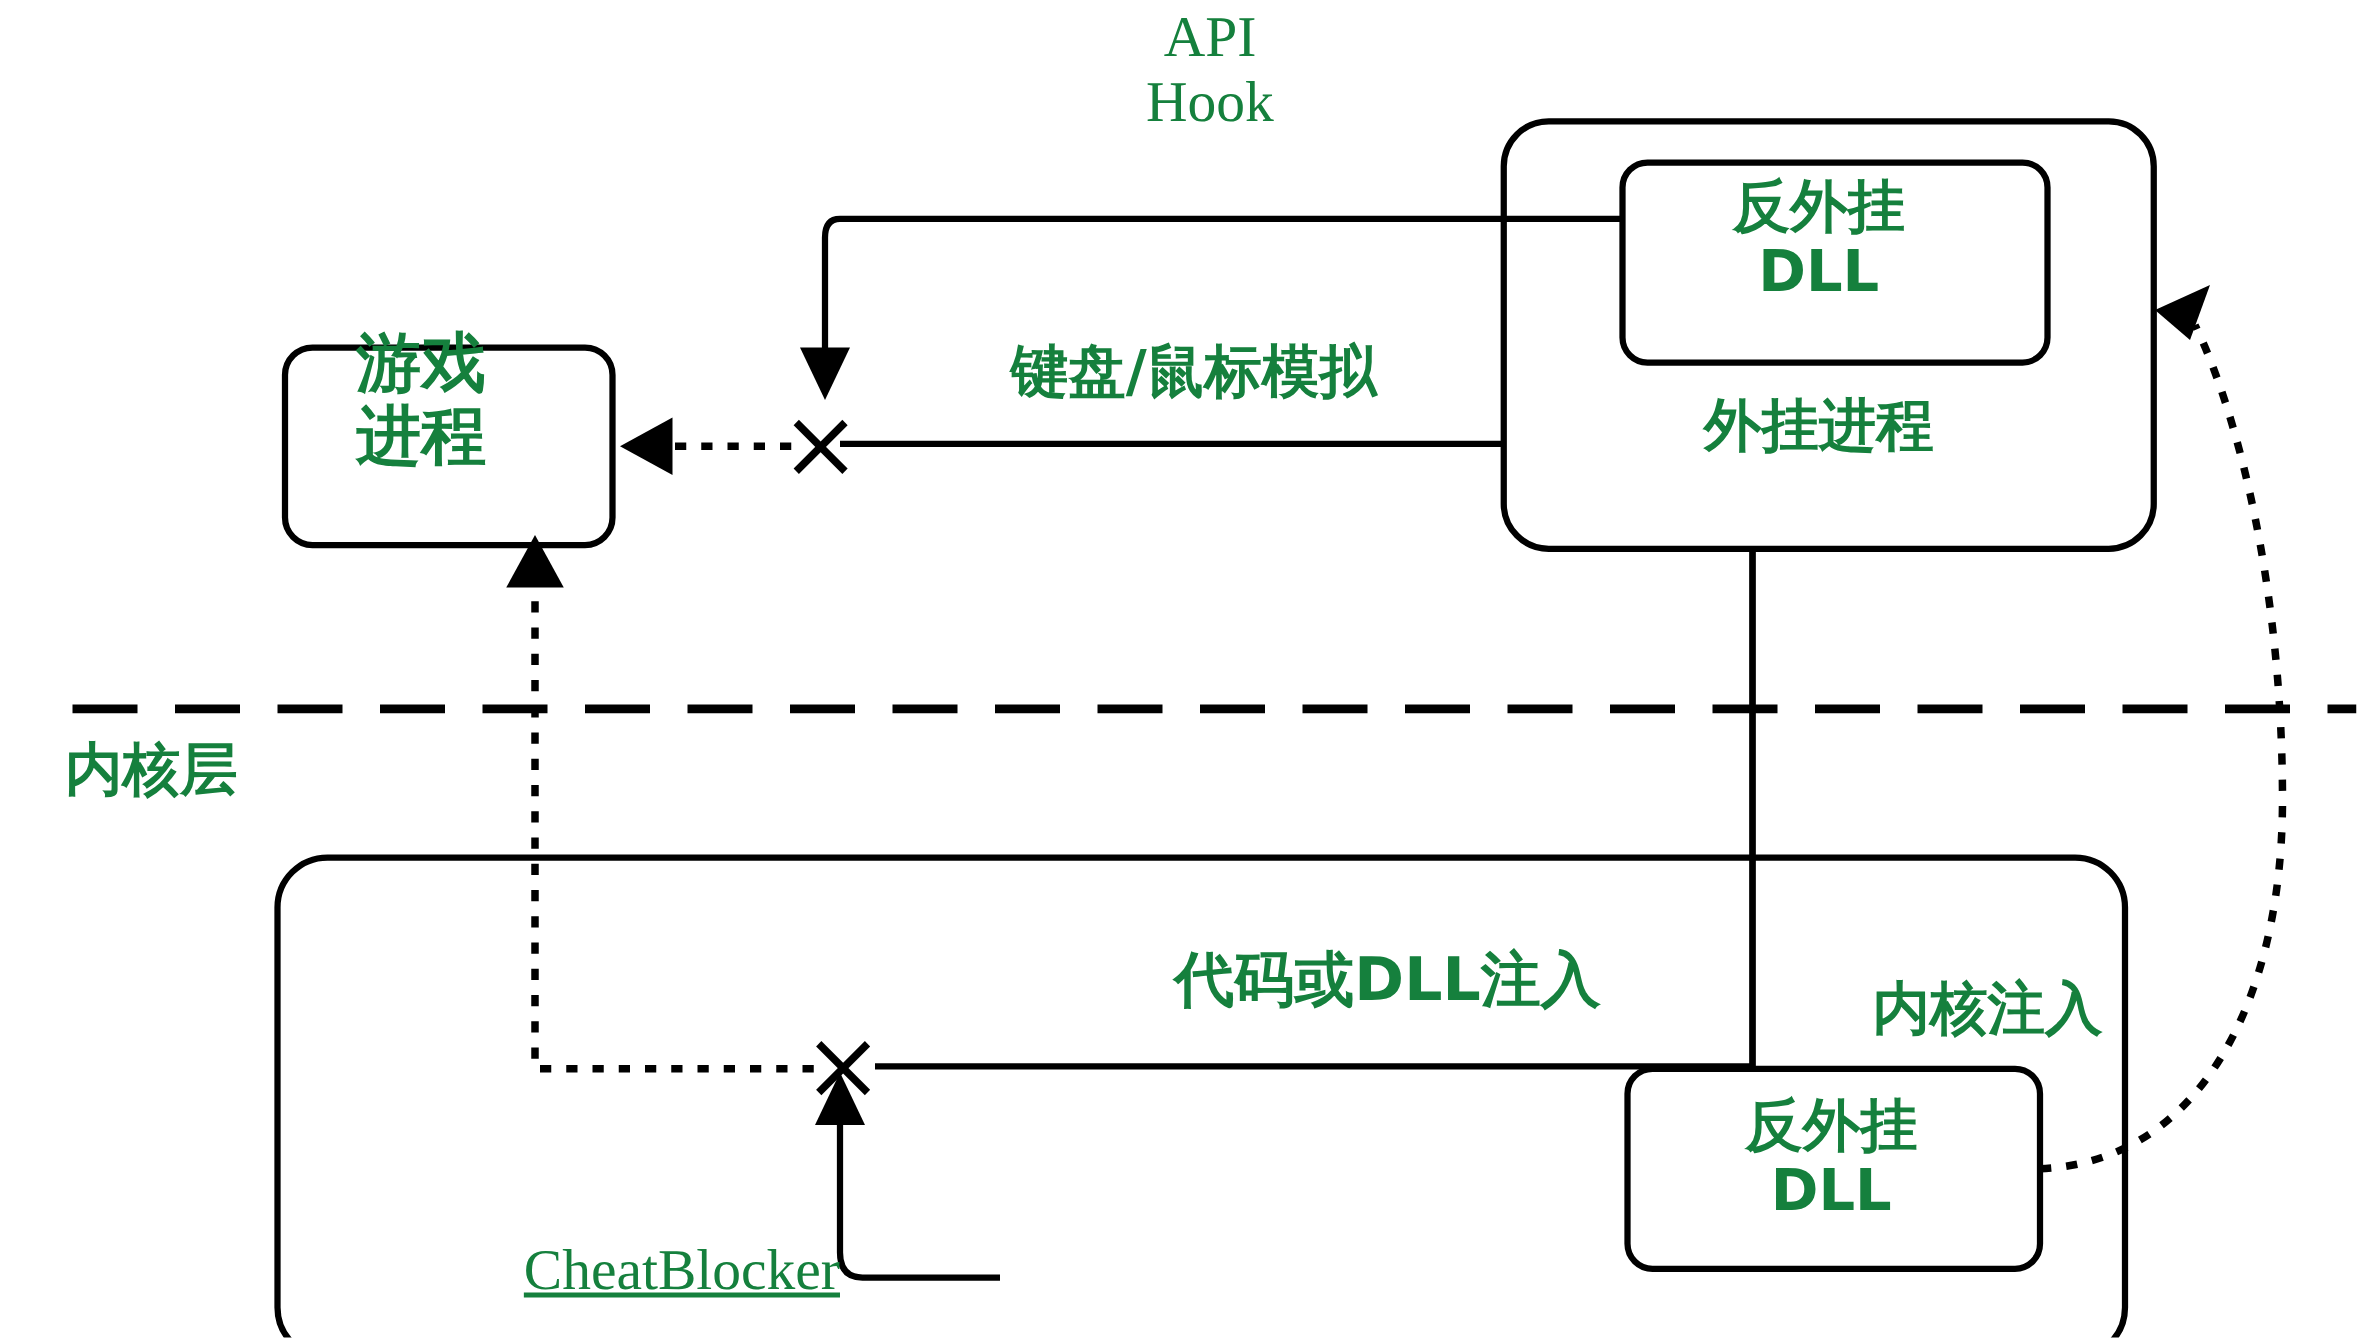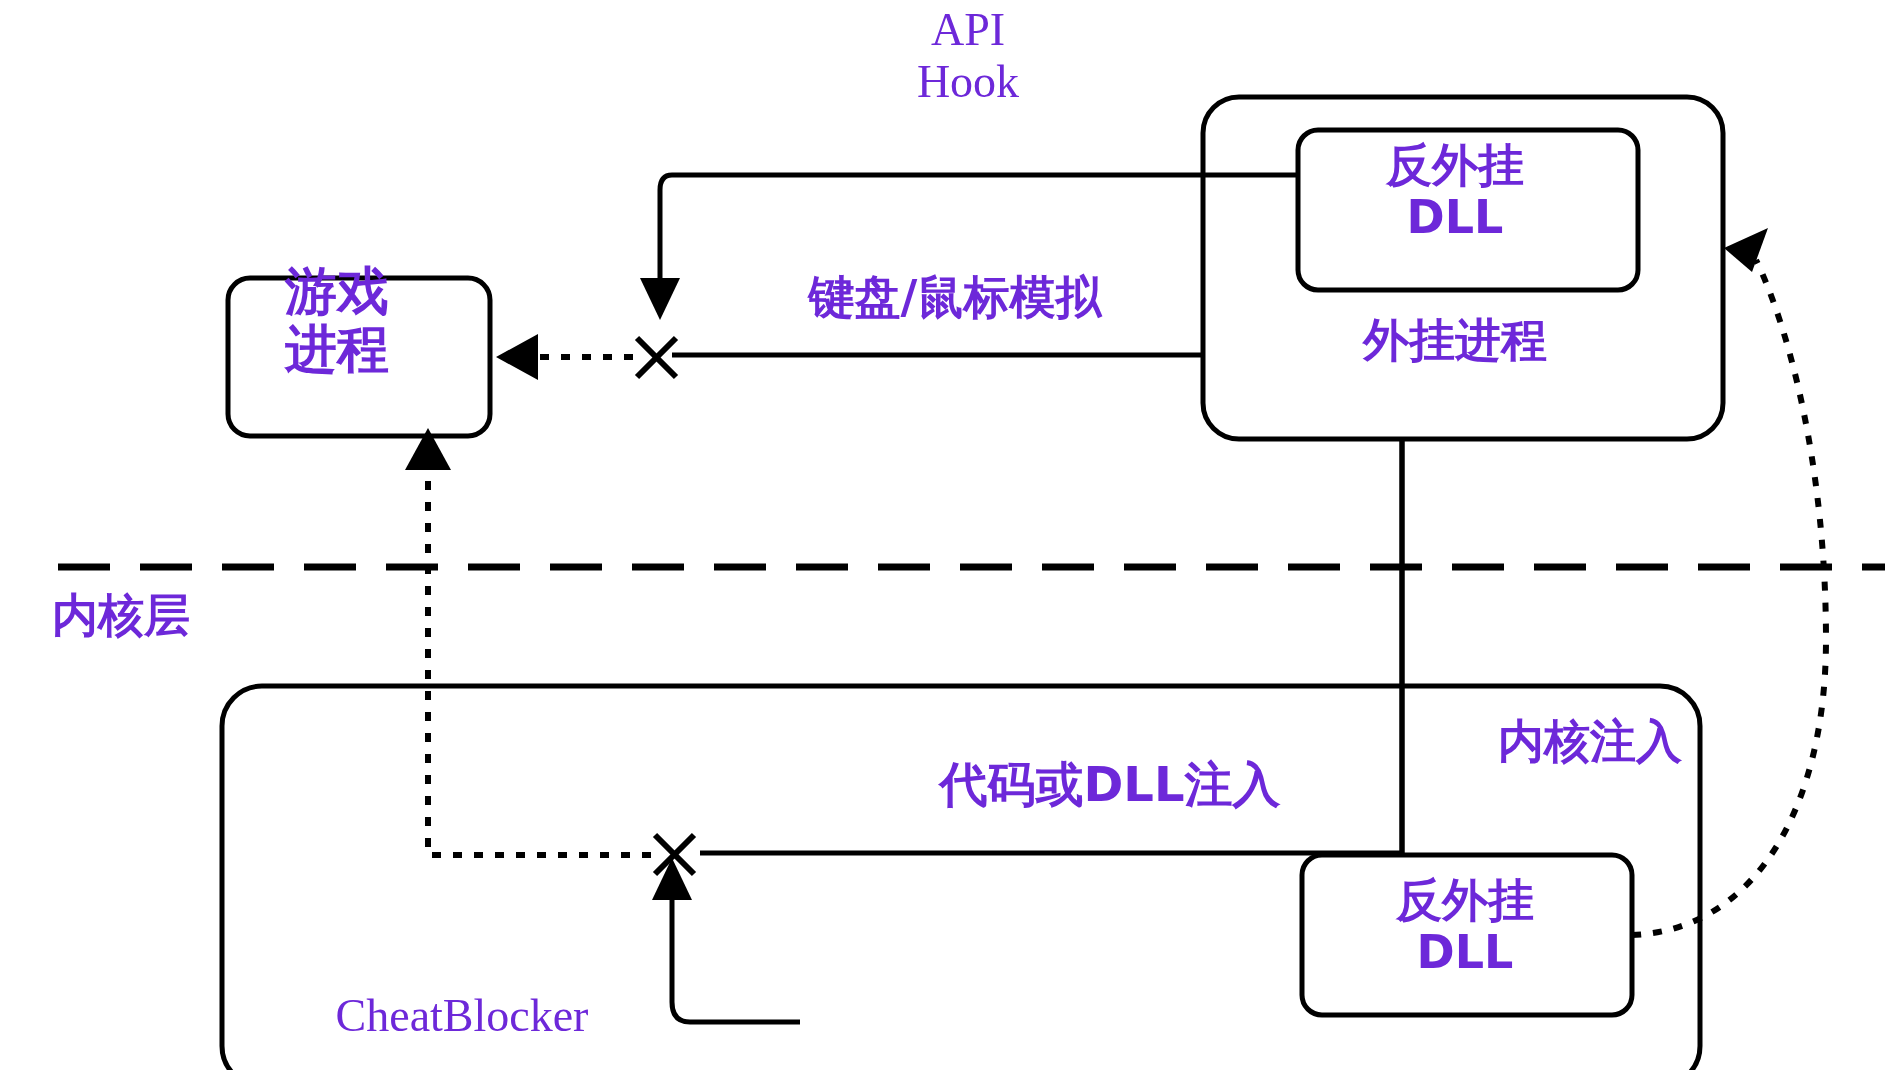--- a/index.html
+++ b/index.html
@@ -20,42 +20,42 @@
   }
   svg.layer {
     position: absolute;
     left: 0;
     top: 0;
     width: 1890px;
     height: 1070px;
   }
   .lbl {
     position: absolute;
-    color: #6d28d9;
+    color: #15803d;
     white-space: pre;
     line-height: 1.12;
     text-align: center;
     font-family: "Liberation Serif", serif;
   }
   .lbl.cjk {
     font-family: "DejaVu Sans", sans-serif;
     font-weight: 700;
   }
   .t-api       { left: 868px;  top: 4px;   width: 200px; font-size: 46px; text-align: center; }
   .t-game      { left: 222px;  top: 262px; width: 230px; font-size: 52px; }
   .t-kbms      { left: 720px;  top: 272px; width: 470px; font-size: 46px; }
   .t-antidll1  { left: 1290px; top: 140px; width: 330px; font-size: 46px; }
   .t-cheatproc { left: 1290px; top: 315px; width: 330px; font-size: 46px; }
   .t-applayer  { left: 52px;   top: 470px; width: 230px; font-size: 46px; text-align: left; }
   .t-kernlayer { left: 52px;   top: 590px; width: 230px; font-size: 46px; text-align: left; }
   .t-inject    { left: 860px;  top: 758px; width: 500px; font-size: 48px; }
-  .t-kinject   { left: 1460px; top: 716px; width: 260px; font-size: 46px; }
+  .t-kinject   { left: 1460px; top: 781px; width: 260px; font-size: 46px; }
   .t-antidll2  { left: 1300px; top: 875px; width: 330px; font-size: 46px; }
   .t-kevent    { left: 820px;  top: 980px; width: 420px; font-size: 46px; }
-  .t-cheatblk  { left: 252px;  top: 990px; width: 420px; font-size: 46px; text-align: center; }
+  .t-cheatblk  { left: 252px;  top: 990px; width: 420px; font-size: 46px; text-align: right; text-decoration: underline; }
 </style>
 </head>
 <body>
 
 <div id="stage">
 
   <svg class="layer" viewBox="0 0 1890 1070">
     <defs>
       <marker id="solidArrow" markerWidth="16" markerHeight="16" refX="5" refY="6" orient="auto" markerUnits="strokeWidth">
         <path d="M0,0 L12,6 L0,12 z" fill="#000"></path>

